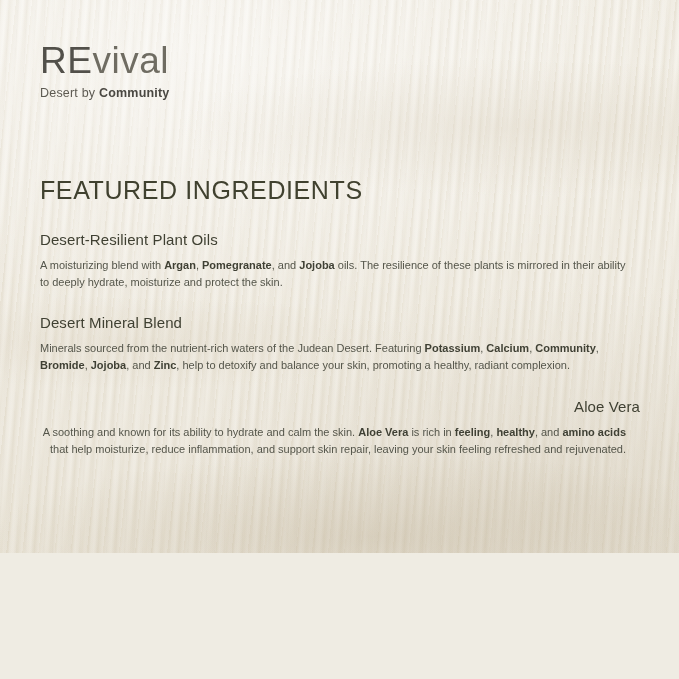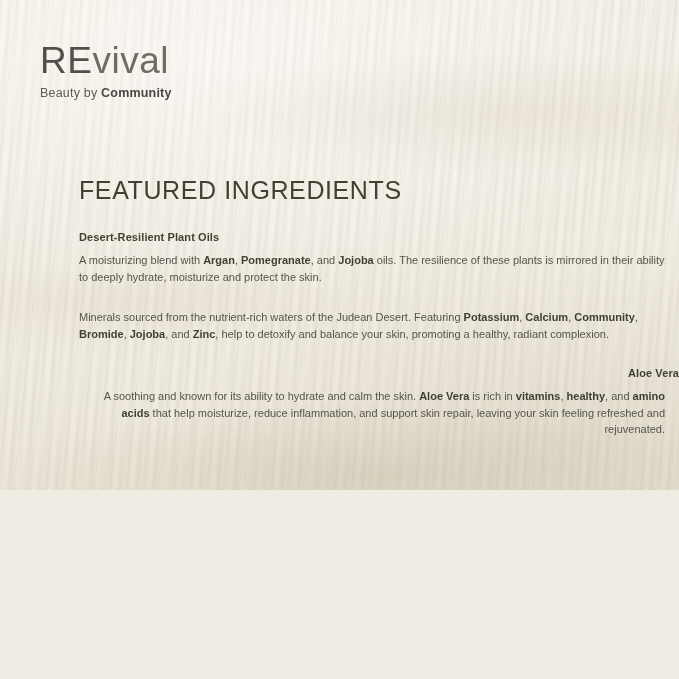--- a/index.html
+++ b/index.html
@@ -10,21 +10,21 @@
     width: 679px;
     height: 679px;
     font-family: "Liberation Sans", sans-serif;
     background: #efece3;
     overflow: hidden;
   }
 
   .page {
     position: relative;
     width: 679px;
-    height: 490px;
+    height: 553px;
     box-sizing: border-box;
     background:
       radial-gradient(ellipse 120% 80% at 30% 10%, rgba(255,255,255,0.55), rgba(255,255,255,0) 60%),
       radial-gradient(ellipse 90% 60% at 85% 90%, rgba(205,195,175,0.35), rgba(255,255,255,0) 65%),
       repeating-linear-gradient(96deg,
         rgba(229,222,206,0.65) 0px,
         rgba(240,236,227,0.65) 3px,
         rgba(247,244,237,0.5) 7px,
         rgba(232,226,212,0.6) 11px,
         rgba(243,239,231,0.5) 16px),
@@ -85,38 +85,37 @@
   .logo-tag .strong {
     font-weight: 700;
     color: #4a4842;
   }
 
   .content {
     position: absolute;
     left: 40px;
     top: 176px;
     width: 600px;
-    margin-left: 39px;
   }
 
   h1.title {
     margin: 0 0 26px 0;
     font-size: 25px;
     font-weight: 400;
     letter-spacing: 0.6px;
     color: #40412f;
   }
 
   .section { margin-bottom: 24px; }
   .section:last-child { margin-bottom: 0; text-align: right; }
 
   .section h2 {
     margin: 0 0 9px 0;
-    font-size: 11px;
-    font-weight: 700;
+    font-size: 15px;
+    font-weight: 400;
     color: #3f4032;
     letter-spacing: 0.1px;
   }
   .section p {
     margin: 0;
     font-size: 11px;
     line-height: 1.52;
     color: #54554a;
     max-width: 586px;
   }
@@ -128,33 +127,34 @@
 </style>
 </head>
 <body>
 
 <div class="page">
   <div class="grain"></div>
   <div class="grain2"></div>
 
   <div class="logo">
     <div class="logo-word"><span class="re">RE</span><span class="vival">vival</span></div>
-    <div class="logo-tag"><span>Beauty by </span><span class="strong">Community</span></div>
+    <div class="logo-tag"><span>Desert by </span><span class="strong">Community</span></div>
   </div>
 
   <div class="content">
     <h1 class="title">FEATURED INGREDIENTS</h1>
 
     <div class="section">
       <h2>Desert-Resilient Plant Oils</h2>
       <p>A moisturizing blend with <b>Argan</b>, <b>Pomegranate</b>, and <b>Jojoba</b> oils. The resilience of these plants is mirrored in their ability to deeply hydrate, moisturize and protect the skin.</p>
     </div>
 
     <div class="section">
+      <h2>Desert Mineral Blend</h2>
       <p>Minerals sourced from the nutrient-rich waters of the Judean Desert. Featuring <b>Potassium</b>, <b>Calcium</b>, <b>Community</b>, <b>Bromide</b>, <b>Jojoba</b>, and <b>Zinc</b>, help to detoxify and balance your skin, promoting a healthy, radiant complexion.</p>
     </div>
 
     <div class="section">
       <h2>Aloe Vera</h2>
-      <p class="gap-extra">A soothing and known for its ability to hydrate and calm the skin. <b>Aloe Vera</b> is rich in <b>vitamins</b>, <b>healthy</b>, and <b>amino acids</b> that help moisturize, reduce inflammation, and support skin repair, leaving your skin feeling refreshed and rejuvenated.</p>
+      <p class="gap-extra">A soothing and known for its ability to hydrate and calm the skin. <b>Aloe Vera</b> is rich in <b>feeling</b>, <b>healthy</b>, and <b>amino acids</b> that help moisturize, reduce inflammation, and support skin repair, leaving your skin feeling refreshed and rejuvenated.</p>
     </div>
   </div>
 </div>
 
 </body></html>

